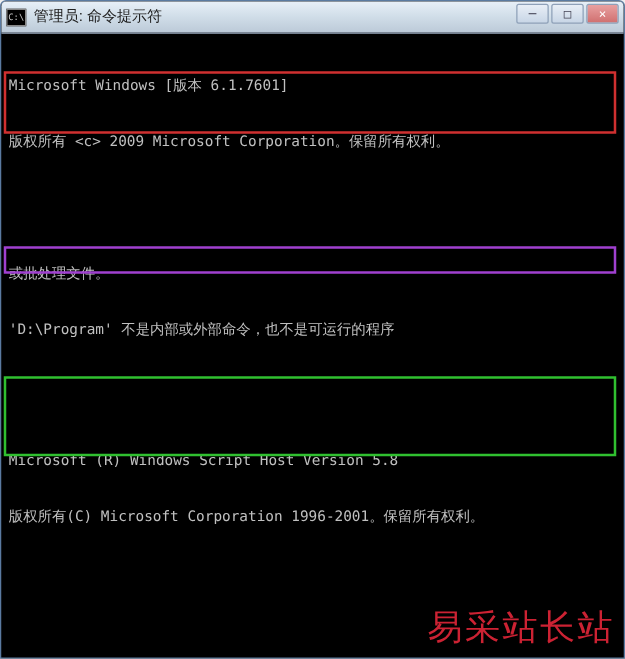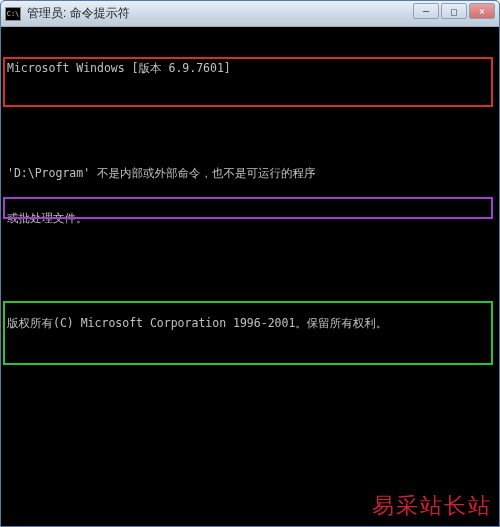--- a/index.html
+++ b/index.html
@@ -87,21 +87,21 @@
     pointer-events: none;
   }
   .box-red { border-color: #d03030; }
   .box-purple { border-color: #a040d0; }
   .box-green { border-color: #30c030; }
   .watermark {
     position: absolute;
     right: 8px;
     bottom: 6px;
     font-family: "KaiTi", "STKaiti", serif;
-    font-size: 22px;
+    font-size: 28px;
     color: #cc2233;
     letter-spacing: 2px;
     pointer-events: none;
   }
   .blank { height: 15px; }
 </style>
 </head>
 <body>
 
 <div class="window">
@@ -110,27 +110,29 @@
     <div class="appicon">C:\</div>
     <div class="title">管理员: 命令提示符</div>
     <div class="winbtns">
       <div class="winbtn">─</div>
       <div class="winbtn">□</div>
       <div class="winbtn close">×</div>
     </div>
   </div>
 
   <div class="console">
-    <div>Microsoft Windows [版本 6.9.7601]</div>
+    <div>Microsoft Windows [版本 6.1.7601]</div>
+    <div>版权所有 &lt;c&gt; 2009 Microsoft Corporation。保留所有权利。</div>
     <div class="blank"></div>
 
+    <div>或批处理文件。</div>
     <div>'D:\Program' 不是内部或外部命令，也不是可运行的程序</div>
-    <div>或批处理文件。</div>
     <div class="blank"></div>
 
+    <div>Microsoft (R) Windows Script Host Version 5.8</div>
     <div>版权所有(C) Microsoft Corporation 1996-2001。保留所有权利。</div>
     
     
     
 
     
     
     
     
     

